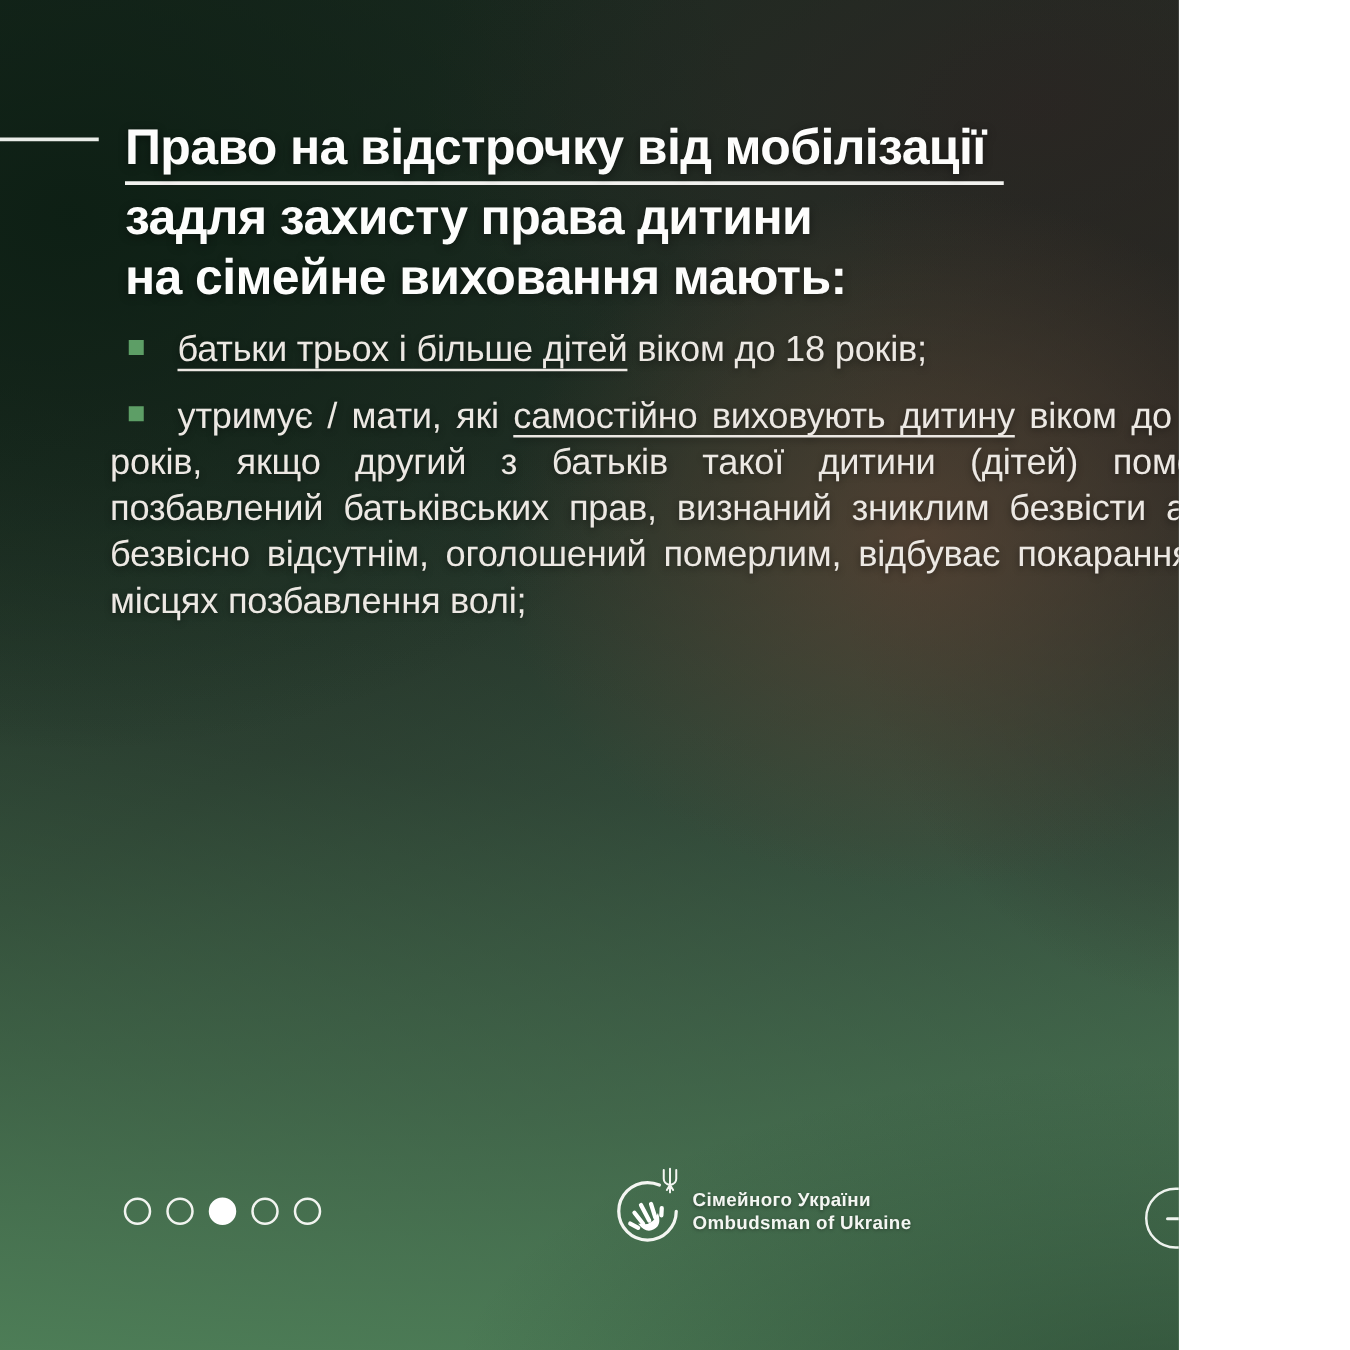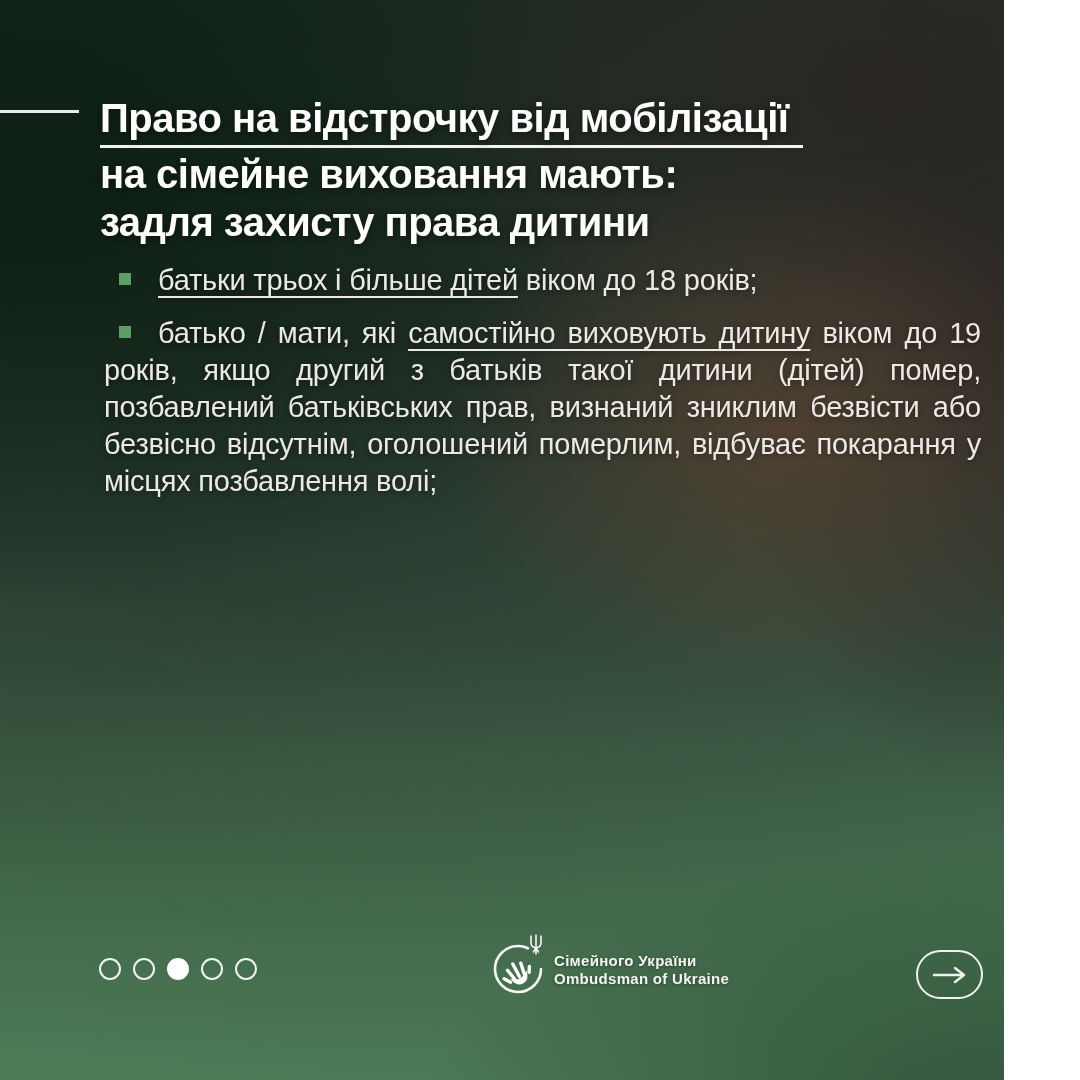--- a/index.html
+++ b/index.html
@@ -1,46 +1,47 @@
 <!DOCTYPE html>
 <html style="--bullet-green: #5d9e66;"><head>
 <meta charset="utf-8">
 <style>
   html,body { margin:0; padding:0; }
   body { width:1080px; height:1080px; overflow:hidden; font-family:"Liberation Sans", sans-serif; }
 
   .canvas {
-    position:relative; width:1004px; height:1080px; overflow:hidden;
+    position:relative; width:916px; height:1080px; overflow:hidden;
     background:
       radial-gradient(ellipse 520px 430px at 78% 40%, rgba(90,67,52,0.78) 0%, rgba(90,67,52,0) 65%),
       radial-gradient(ellipse 420px 650px at 101% 32%, rgba(41,36,33,0.85) 0%, rgba(41,36,33,0) 70%),
       radial-gradient(ellipse 680px 430px at 88% 8%, rgba(42,38,35,0.95) 0%, rgba(42,38,35,0) 72%),
       radial-gradient(ellipse 760px 580px at 6% 16%, rgba(13,31,20,0.95) 0%, rgba(13,31,20,0) 74%),
       radial-gradient(ellipse 900px 420px at 100% 104%, rgba(30,52,38,0.55) 0%, rgba(30,52,38,0) 65%),
       linear-gradient(8deg, rgba(80,131,90,0.9) 0%, rgba(75,122,85,0.6) 20%, rgba(62,97,72,0.3) 42%, rgba(40,60,48,0) 64%),
       linear-gradient(150deg, #17271d 0%, #243228 45%, #33493a 70%, #446c4e 100%);
+    padding-left: 27px;
   }
 
   .dash { position:absolute; left:0; top:110px; width:79px; height:3px; background:#e9ece8; }
 
   .content { position:absolute; left:88px; top:94px; width:893px; color:#ece8e3; }
 
   .title {
     margin:0 0 16px 12px; color:#fdfdfc; font-weight:700;
     font-size:40px; line-height:48px; letter-spacing:-0.5px;
     text-shadow:0 2px 8px rgba(0,0,0,0.45);
   }
   .title .t-line { display:block; }
   .title .t-underlined {
     display:inline-block; border-bottom:3px solid #f2f2ef;
     padding:0 14px 3px 0; margin-bottom:2px;
   }
 
   .bullets p.bullet {
-    margin:0 0 16px 16px; font-size:29px; line-height:37px; letter-spacing:-0.2px;
+    margin:0 0 16px 0; font-size:29px; line-height:37px; letter-spacing:-0.2px;
     text-align:justify; text-shadow:0 2px 6px rgba(0,0,0,0.4); color:#ece8e3;
   }
   .bullets p.bullet:last-child { margin-bottom:0; }
   .sq {
     display:inline-block; width:12px; height:12px; background:var(--bullet-green,#5d9e66);
     margin:0 27px 0 15px; transform:translateY(-5px);
   }
   .bullet u { text-decoration-thickness:2px; text-underline-offset:6px; }
 
   .footer { position:absolute; left:0; top:0; width:100%; height:100%; pointer-events:none; }
@@ -71,26 +72,26 @@
 </head>
 <body>
 
 <div class="canvas">
 
   <div class="dash"></div>
 
   <div class="content">
     <h1 class="title">
       <span class="t-line"><span class="t-underlined">Право на відстрочку від мобілізації</span></span>
+      <span class="t-line">задля захисту права дитини</span>
       <span class="t-line">на сімейне виховання мають:</span>
-      <span class="t-line">задля захисту права дитини</span>
     </h1>
     <div class="bullets" id="bullets">
         <p class="bullet"><span class="sq"></span><u>батьки трьох і більше дітей</u><span> віком до 18 років;</span></p>
-        <p class="bullet"><span class="sq"></span><span>батько / мати, які </span><u>самостійно виховують дитину</u><span> віком до 19 років, якщо другий з батьків такої дитини (дітей) помер, позбавлений батьківських прав, визнаний зниклим безвісти або безвісно відсутнім, оголошений померлим, відбуває покарання у місцях позбавлення волі;</span></p>
+        <p class="bullet"><span class="sq"></span><span>утримує / мати, які </span><u>самостійно виховують дитину</u><span> віком до 19 років, якщо другий з батьків такої дитини (дітей) помер, позбавлений батьківських прав, визнаний зниклим безвісти або безвісно відсутнім, оголошений померлим, відбуває покарання у місцях позбавлення волі;</span></p>
       </div>
   </div>
 
   <div class="footer">
 
     <div class="dots" id="dots">
         <span class="dot"></span>
         <span class="dot"></span>
         <span class="dot active"></span>
         <span class="dot"></span>

